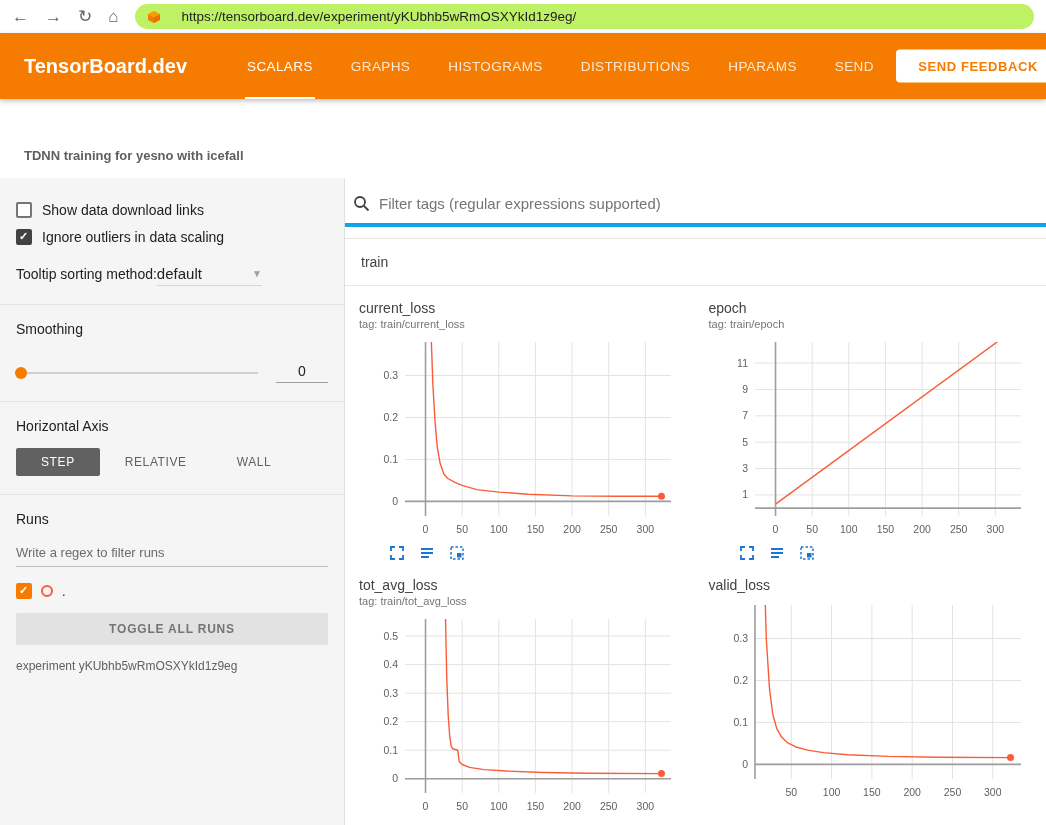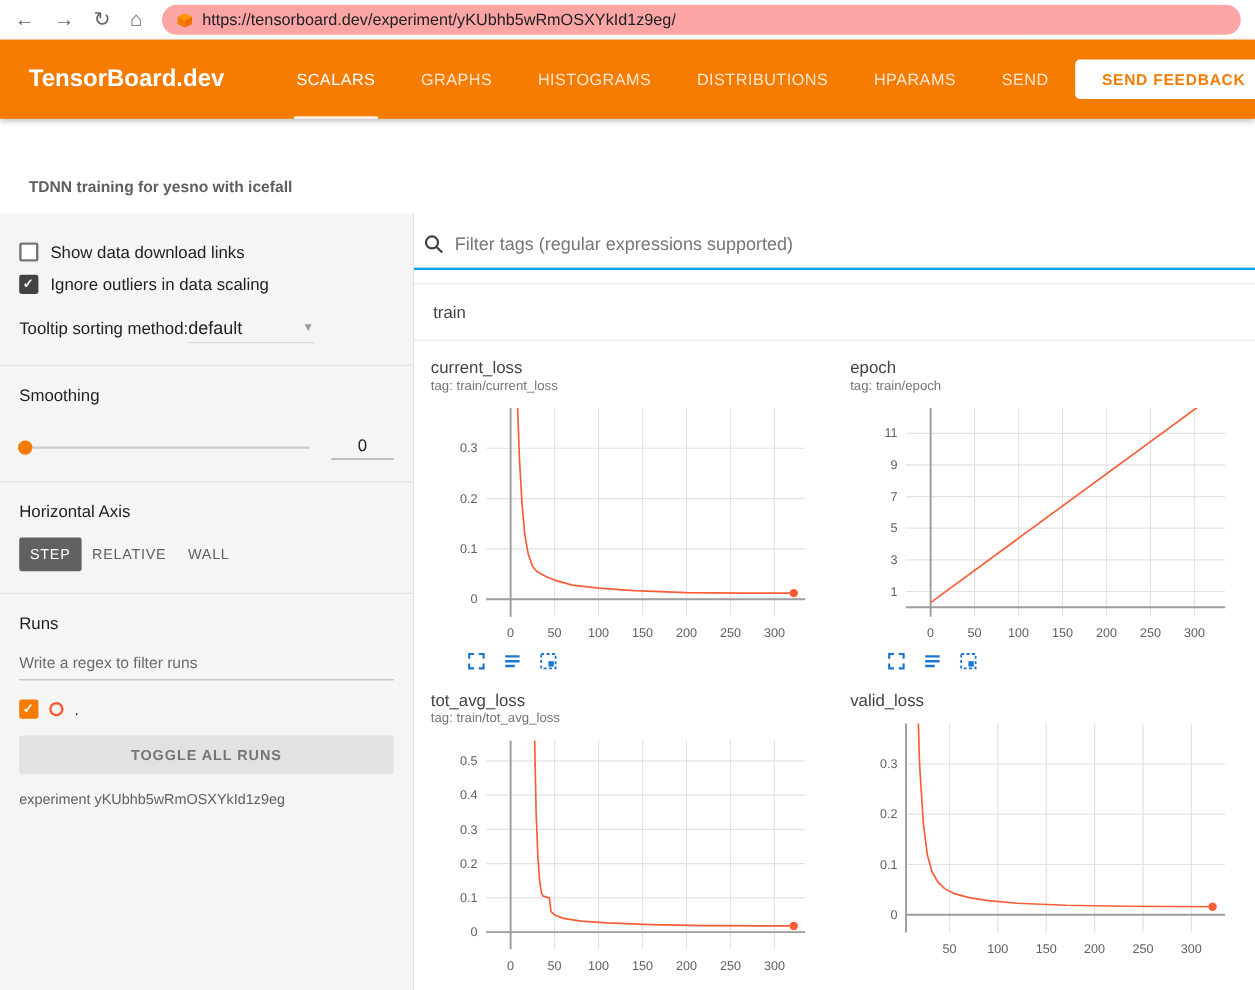--- a/index.html
+++ b/index.html
@@ -4,22 +4,22 @@
 <style>
   * { box-sizing: border-box; margin: 0; padding: 0; }
   html,body { width:1046px; height:825px; overflow:hidden; background:#fff;
     font-family:"Liberation Sans", sans-serif; }
 
   
   .browser-bar { height:33px; background:#fff; display:flex; align-items:center;
     padding:0 12px; gap:16px; }
   .nav-btn { font-size:17px; color:#5f6368; background:none; border:none; cursor:pointer;
     line-height:1; padding:0; }
-  .addr-bar { flex:1; height:25px; background:#fca5a5; border-radius:13px;
-    display:flex; align-items:center; gap:8px; padding:0 12px; }
+  .addr-bar { flex:1; height:25px; background:#bef264; border-radius:13px;
+    display:flex; align-items:center; gap:21px; padding:0 12px; }
   .addr-url { font-size:13.5px; color:#202124; white-space:nowrap; overflow:hidden; }
 
   
   .tb-header { height:66px; background:#f57c00; display:flex; align-items:center;
     padding:0 24px; position:relative; box-shadow:0 2px 5px rgba(0,0,0,0.25); z-index:5; }
   .tb-logo { color:#fff; font-size:20px; font-weight:700; white-space:nowrap; }
   .tb-tabs { display:flex; margin-left:58px; gap:34px; height:100%; align-items:stretch; }
   .tb-tab { color:rgba(255,255,255,0.82); font-size:13.5px; font-weight:500;
     letter-spacing:0.4px; display:flex; align-items:center; padding:2px 2px 0;
     border-bottom:2px solid transparent; cursor:pointer; white-space:nowrap; }
@@ -52,39 +52,39 @@
   .select .arrow { color:#9e9e9e; font-size:10px; }
   .divider { border-top:1px solid #e2e2e2; margin:18px -16px 0; }
   .side-label { margin-top:16px; font-size:14px; color:#212121; }
   .slider-row { display:flex; align-items:center; gap:18px; margin-top:26px; }
   .slider-track { flex:1; height:2px; background:#cfcfcf; position:relative; cursor:pointer; }
   .slider-thumb { position:absolute; left:-1px; top:-5px; width:12px; height:12px;
     border-radius:50%; background:#f57c00; cursor:pointer; }
   .slider-value { width:52px; border-bottom:1px solid #9e9e9e; text-align:center;
     font-size:14px; padding-bottom:3px; color:#212121; }
   .axis-buttons { display:flex; align-items:center; margin-top:14px; }
-  .axis-btn { font-size:12px; letter-spacing:0.6px; padding:7px 9px; color:#616161;
+  .axis-btn { font-size:12px; letter-spacing:0.6px; padding:7px 25px; color:#616161;
     background:none; border:none; border-radius:2px; cursor:pointer; }
   .axis-btn.selected { background:#616161; color:#fff; }
   .runs-input { width:100%; margin-top:12px; border:none; border-bottom:1px solid #bdbdbd;
     background:transparent; font-size:13px; padding:6px 0; color:#a21caf; outline:none;
     font-family:"Liberation Sans", sans-serif; }
   .runs-input::placeholder { color:#6b6b6b; }
   .run-row { display:flex; align-items:center; gap:9px; margin-top:16px; }
   .run-swatch { width:12px; height:12px; border-radius:50%; border:2px solid #f95d38; flex:none; }
   .run-name { font-size:13px; color:#212121; }
   .toggle-btn { margin-top:14px; width:100%; background:#e2e2e2; border:none;
     color:#757575; font-size:12px; font-weight:600; letter-spacing:0.8px;
     padding:9px 0; border-radius:2px; cursor:pointer; }
   .exp-id { margin-top:14px; font-size:12px; color:#616161; }
 
   
   .main { flex:1; background:#fff; overflow:hidden; }
   .filter-row { display:flex; align-items:center; gap:9px; padding:17px 8px 11px 8px;
-    border-bottom:2px solid #0ea5e9; }
+    border-bottom:4px solid #0ea5e9; }
   .filter-input { flex:1; border:none; outline:none; font-size:15px; color:#212121;
     font-family:"Liberation Sans", sans-serif; }
   .filter-input::placeholder { color:#757575; }
   .train-section { margin-top:11px; border-top:1px solid #e8e8e8; }
   .train-header { padding:15px 16px; font-size:14px; color:#424242;
     border-bottom:1px solid #e6e6e6; cursor:pointer; }
   .chart-grid { display:grid; grid-template-columns:1fr 1fr; column-gap:8px; row-gap:24px;
     padding:14px 4px 0 14px;gap:16px; }
   .chart-card { }
   .chart-title { font-size:14px; color:#424242; }

